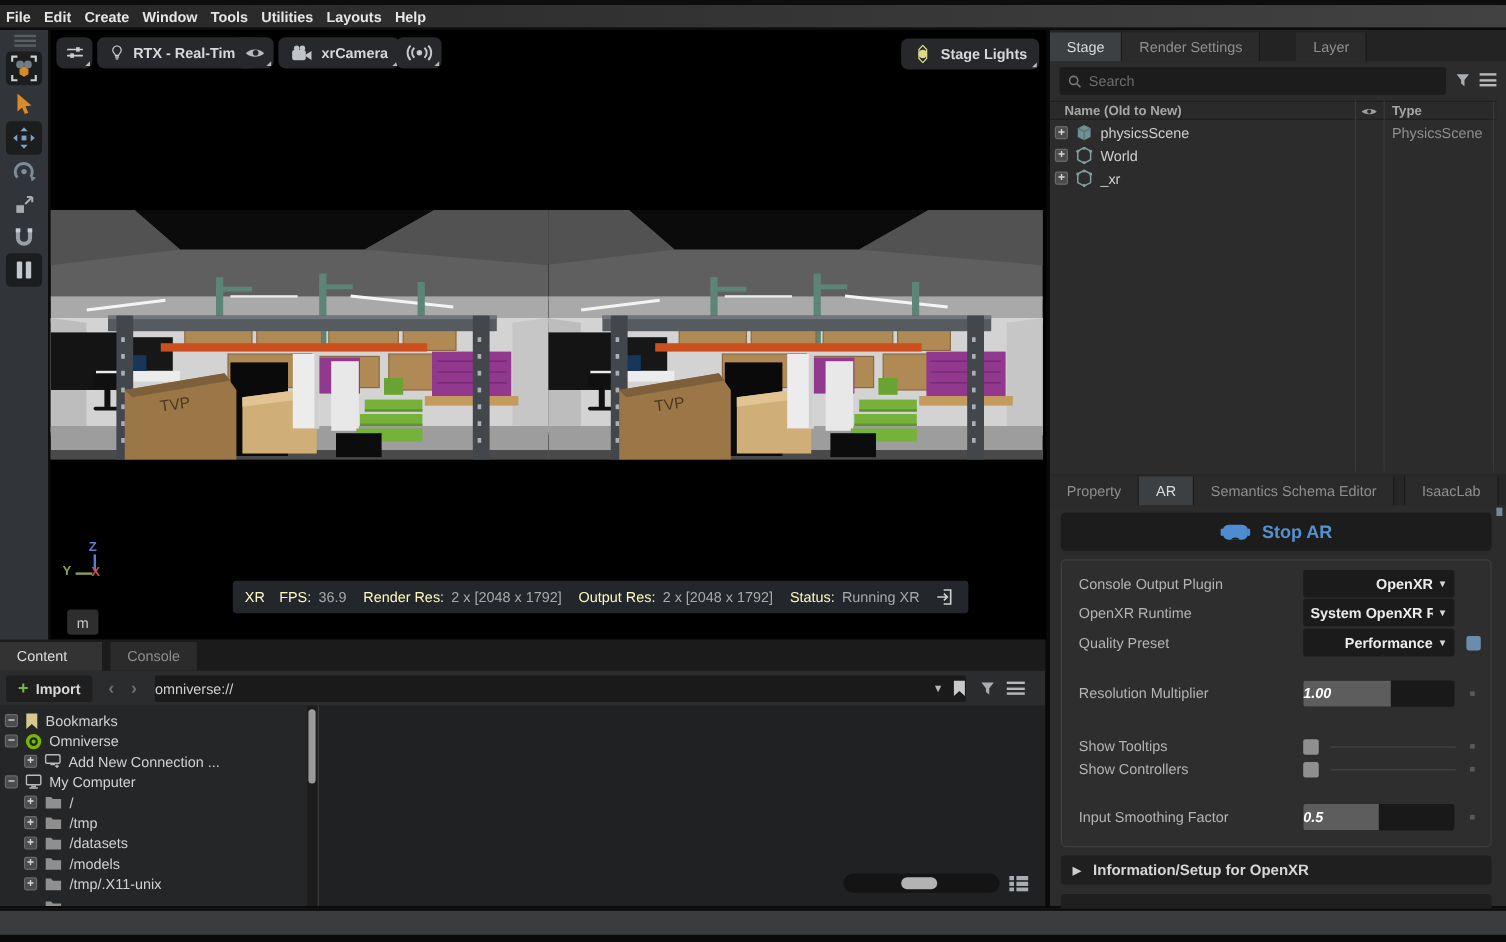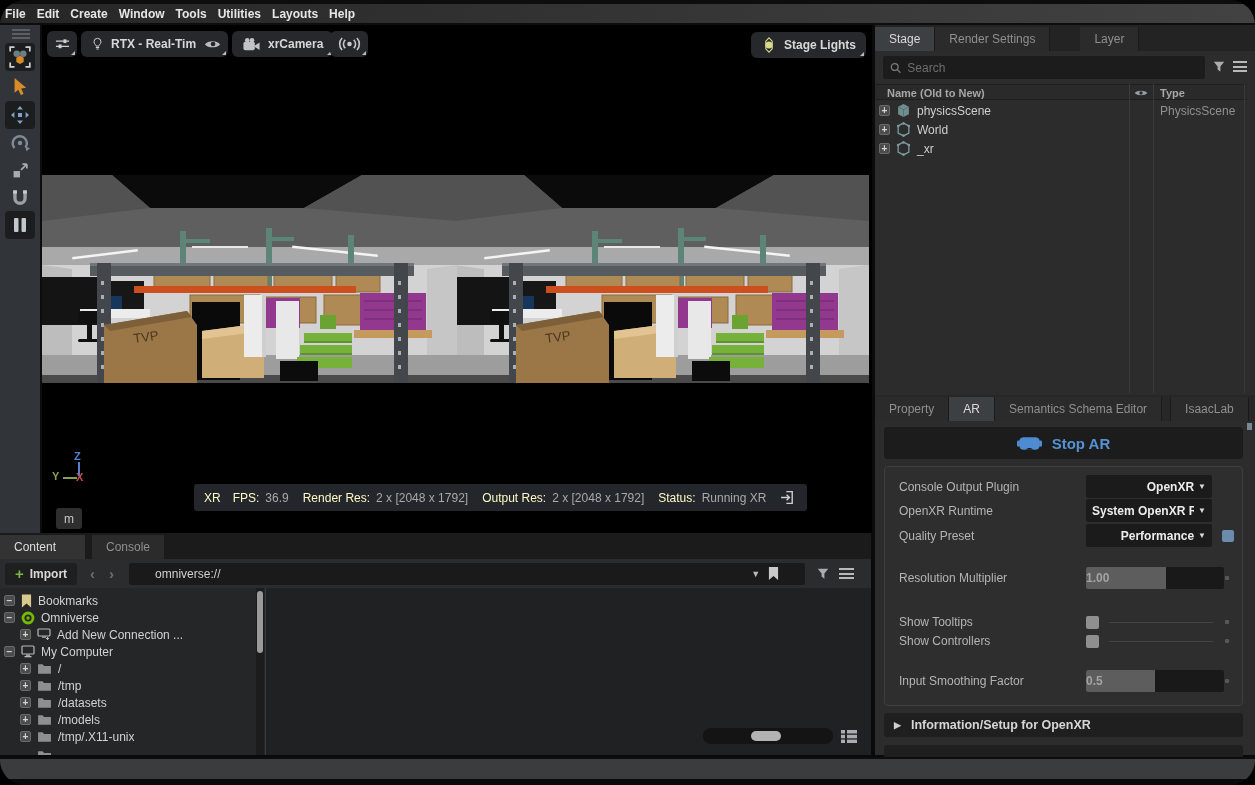--- a/index.html
+++ b/index.html
@@ -1,18 +1,18 @@
 <!DOCTYPE html>
 <html><head>
 <meta charset="utf-8">
 <style>
   * { margin:0; padding:0; box-sizing:border-box; }
   html,body { background:#000; }
   body { font-family:"Liberation Sans", sans-serif; }
-  .window { position:relative; width:1255px; height:785px; background:#0a0a0a; overflow:hidden; color:#ddd;border-radius:25px; }
+  .window { position:relative; width:1255px; height:785px; background:#0a0a0a; overflow:hidden; color:#ddd; }
   .abs { position:absolute; }
 
   
   .menubar { left:0; top:0; width:1255px; height:25px; background:linear-gradient(90deg,#262626,#424242); border-top:4px solid #0d0d0d; border-bottom:2px solid #0d0d0d; display:flex; align-items:center; gap:11px; padding-left:5px; }
   .menubar span { font-size:12px; font-weight:700; color:#e6e6e6; cursor:default; }
 
   
   .ltoolbar { left:0; top:25px; width:42px; height:510px; background:#313539; border-right:2px solid #0d0d0d; }
   .grip { left:12px; top:4px; width:18px; height:10px; border-top:2px solid #5a5f63; border-bottom:2px solid #5a5f63; }
   .grip:after { content:""; display:block; margin-top:2px; border-top:2px solid #5a5f63; }
@@ -44,38 +44,38 @@
   .expander { width:11px; height:11px; background:#4c4c4c; border:1px solid #6a6a6a; border-radius:2px; color:#d5d5d5; font-size:10px; line-height:9px; text-align:center; font-weight:700; flex:none; }
   .typetext { position:absolute; left:285px; font-size:12px; color:#8f8f8f; }
 
   
   .stopbtn { left:9px; top:402px; width:359px; height:32px; background:#1c1c1c; border-radius:4px; display:flex; align-items:center; justify-content:center; gap:10px; color:#5591d0; font-size:15px; font-weight:700; }
   .group { left:9px; top:441px; width:359px; height:240px; border:1px solid #3f3f3f; border-radius:4px; background:#2e2e2e; }
   .frow { position:absolute; left:0; width:359px; display:flex; align-items:center; }
   .flabel { position:absolute; left:14px; font-size:12px; color:#b4b4b4; white-space:nowrap; }
   .dd { position:absolute; left:201px; width:126px; height:23px; background:#1b1b1b; border-radius:2px; display:flex; align-items:center; justify-content:flex-end; padding:0 6px; font-size:12px; font-weight:700; color:#ececec; overflow:hidden; white-space:nowrap; }
   .dd .arr { font-size:8px; color:#d9d9d9; flex:none; margin-left:4px; }
-  .sliderfield { position:absolute; left:201px; width:138px; height:22px; background:#191919; border-radius:2px; overflow:hidden; font-size:12px; font-weight:700; color:#a3a3a3; }
+  .sliderfield { position:absolute; left:201px; width:126px; height:22px; background:#191919; border-radius:2px; overflow:hidden; font-size:12px; font-weight:700; color:#ffffff;font-style:italic; }
   .sliderfield .fill { position:absolute; left:0; top:0; bottom:0; background:#5d5d5d; }
   .sliderfield .val { position:relative; text-align:center; line-height:22px; }
   .cbox { position:absolute; left:201px; width:13px; height:13px; border-radius:2px; background:#8f8f8f; font-size:10px; line-height:13px; text-align:center; color:#2b2b2b; font-weight:700; }
   .trackline { position:absolute; left:224px; width:104px; height:1px; background:#454545; }
   .dot { position:absolute; left:340px; width:4px; height:4px; background:#585858; border-radius:1px; }
   .bluesq { position:absolute; left:337px; width:12px; height:12px; background:#6b8cad; border-radius:2px; }
   .collapsebar { left:9px; width:359px; height:24px; background:#1f1f1f; border-radius:3px; display:flex; align-items:center; gap:10px; padding:0 10px; font-size:12.5px; font-weight:700; color:#d6d6d6; }
   .collapsebar .tri { font-size:9px; color:#cfcfcf; }
 
   
   .cpanel { left:0; top:533px; width:871px; height:222px; background:#242628; overflow:hidden; }
   .ctabs { left:0; top:0; width:871px; height:26px; background:#1b1b1b; display:flex; align-items:flex-end; }
   .ctoolbar { left:0; top:26px; width:871px; height:29px; background:#2a2c2e; display:flex; align-items:center; }
   .importbtn { margin-left:5px; height:22px; background:#1f1f1f; border-radius:3px; display:flex; align-items:center; gap:6px; padding:0 10px; font-size:12px; font-weight:700; color:#d9d9d9; }
   .importbtn .plus { color:#7ab648; font-size:15px; font-weight:700; }
   .navarr { color:#6e6e6e; font-size:15px; font-weight:700; padding:0 7px; }
-  .pathfield { margin-left:8px; width:676px; height:22px; background:#1a1a1a; border-radius:2px; display:flex; align-items:center; padding:0 26px; gap:8px; }
+  .pathfield { margin-left:8px; width:676px; height:22px; background:#1a1a1a; border-radius:2px; display:flex; align-items:center; padding:0 0; gap:8px; }
   .pathfield input { flex:1; background:transparent; border:0; outline:0; color:#cfcfcf; font-size:12px; font-family:inherit; }
   .ctree { left:0; top:55px; width:256px; height:167px; background:#242628; overflow:hidden; }
   .crow { position:absolute; left:0; width:256px; height:17px; display:flex; align-items:center; gap:6px; font-size:12px; color:#d2d2d2; }
   .cscroll { left:256px; top:55px; width:8px; height:167px; background:#1c1c1c; }
   .cthumb { left:1px; top:3px; width:6px; height:62px; background:#9a9a9a; border-radius:3px; }
   .cdivider { left:265px; top:55px; width:1px; height:167px; background:#3a3a3a; }
   .cfiles { left:266px; top:55px; width:605px; height:167px; background:#1f2123; }
   .zoomslider { left:703px; top:195px; width:130px; height:16px; background:#141414; border-radius:8px; }
   .zoomthumb { left:48px; top:3px; width:30px; height:10px; background:#b3b3b3; border-radius:5px; }
 

